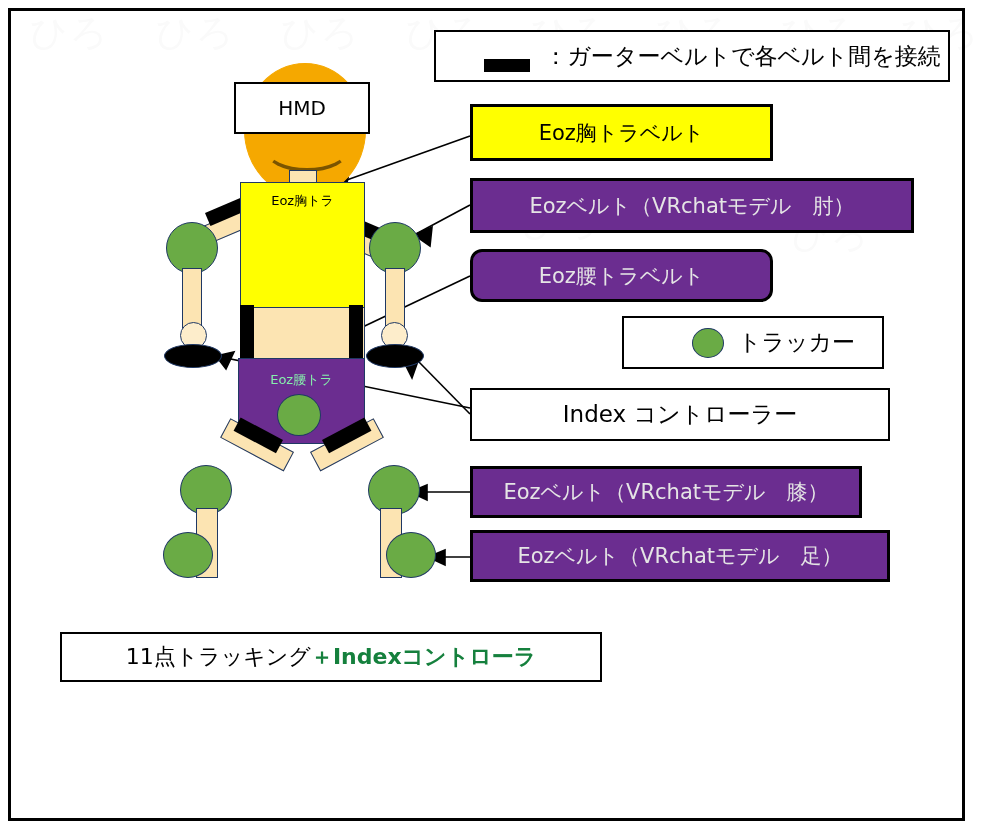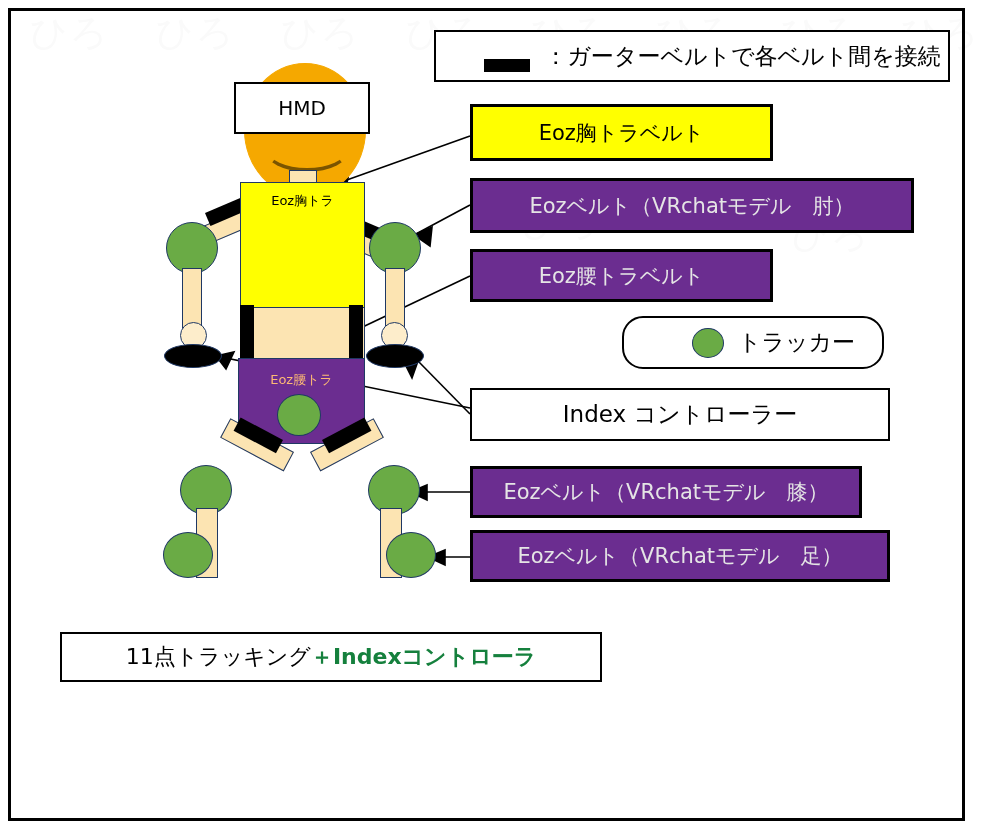--- a/index.html
+++ b/index.html
@@ -81,21 +81,21 @@
 
   #belly{
     position:absolute;left:240px;top:307px;width:123px;height:52px;
     background:#FCE4B2;border:1.6px solid #1F3864;
   }
   #hip{
     position:absolute;left:238px;top:358px;width:125px;height:84px;
     background:#6B2D90;border:1.6px solid #1F3864;
     display:flex;align-items:flex-start;justify-content:center;
   }
-  #hip-label{margin-top:12px;font-size:13px;color:#fdba74;
+  #hip-label{margin-top:12px;font-size:13px;color:#86efac;
       font-family:"DejaVu Sans",sans-serif;white-space:nowrap;}
   #hip-tracker{position:absolute;left:277px;top:394px;width:44px;height:42px;}
 
   .tilt-l{transform-origin:top left;}
 
   
   .swatch-bar{width:46px;height:13px;background:#000;display:inline-block;}
   .swatch-circle{
     width:30px;height:28px;background:#6AAB45;border:1.8px solid #1F3864;
     border-radius:50%;display:inline-block;
@@ -203,25 +203,25 @@
   </div>
 
   <div class="box box-yellow" style="left:470px;top:104px;width:303px;height:57px;font-size:21px;">
     <span>Eoz胸トラベルト</span>
   </div>
 
   <div class="box box-purple" style="left:470px;top:178px;width:444px;height:55px;font-size:21px;">
     <span>Eozベルト（VRchatモデル　肘）</span>
   </div>
 
-  <div class="box box-purple" style="left:470px;top:249px;width:303px;height:53px;font-size:21px;">
+  <div class="box box-purple" style="left:470px;top:249px;width:303px;height:53px;font-size:21px;border-radius:12px;">
     <span>Eoz腰トラベルト</span>
   </div>
 
-  <div class="box box-white box-thin" style="left:622px;top:316px;width:262px;height:53px;border-radius:21px;">
+  <div class="box box-white box-thin" style="left:622px;top:316px;width:262px;height:53px;">
     <span class="legend-inner">
       <span class="swatch-circle"></span>
       <span style="font-size:23px;">トラッカー</span>
     </span>
   </div>
 
   <div class="box box-white box-thin" style="left:470px;top:388px;width:420px;height:53px;font-size:23px;">
     <span>Index コントローラー</span>
   </div>
 

